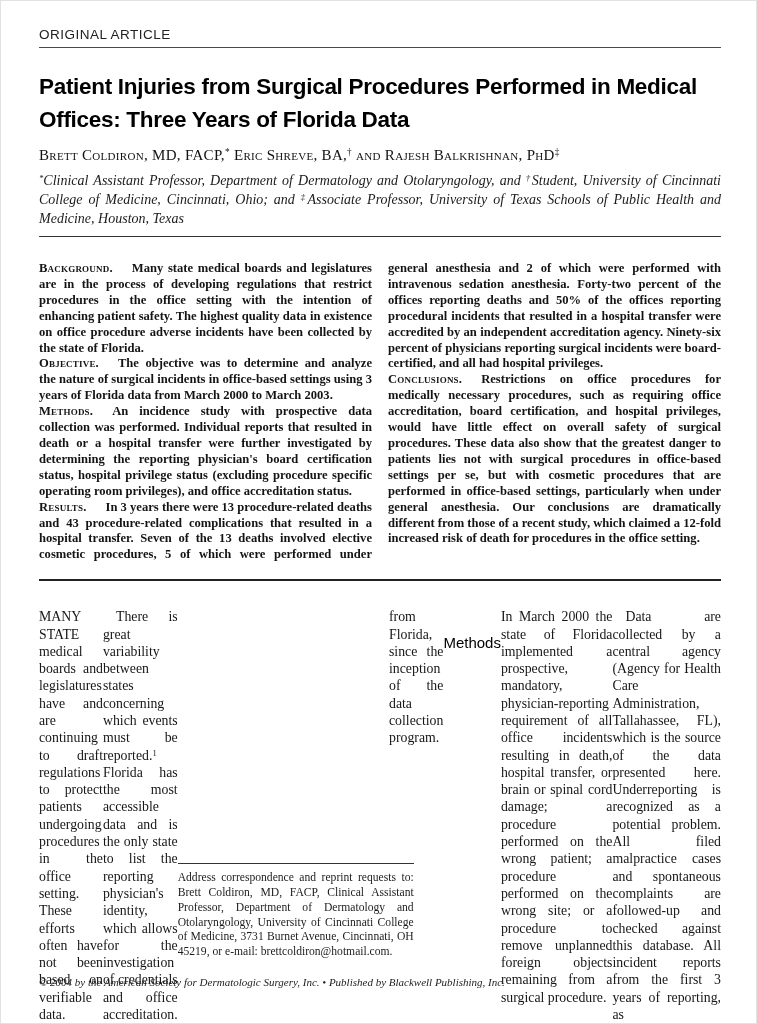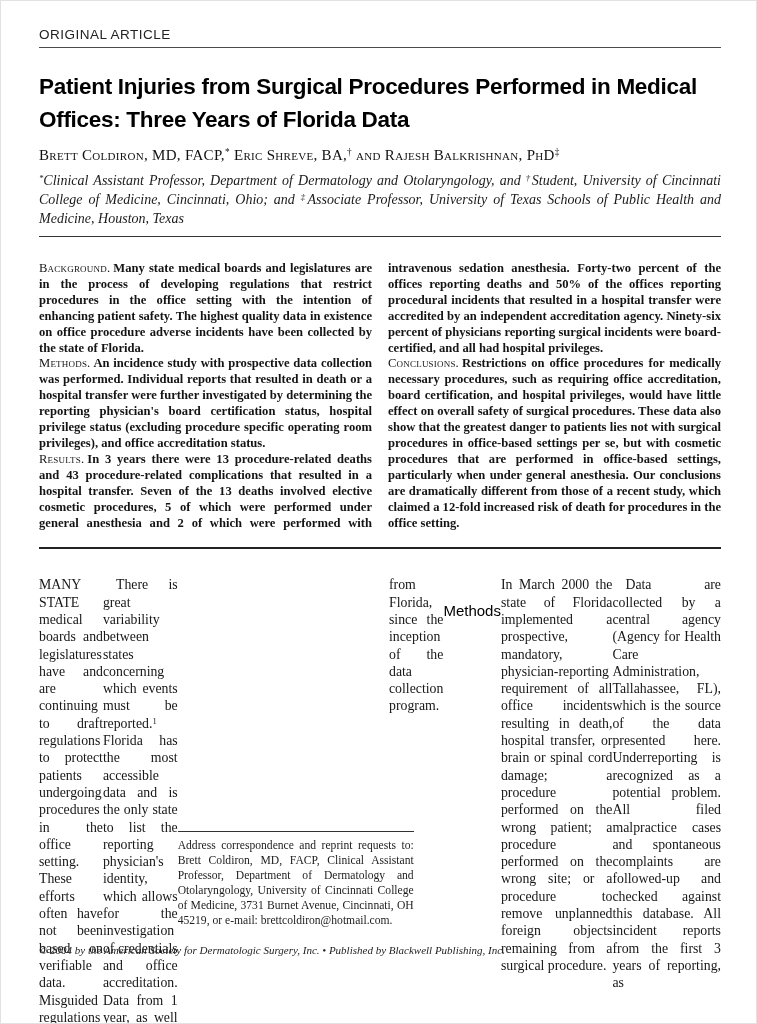--- a/index.html
+++ b/index.html
@@ -71,24 +71,24 @@
     margin-top: 24px;
     columns: 2;
     column-gap: 16px;
     font-size: 12.6px;
     line-height: 15.9px;
     font-weight: bold;
     text-align: justify;
     color: #141414;
   }
   .abs-label {
-    font-weight: normal;
+    font-weight: bold;
     font-variant: small-caps;
     letter-spacing: 0.2px;
-    padding-right: 3px;
+    padding-right: 19px;
   }
 
   
   .disclosure {
     margin-top: 14px;
     font-style: italic;
     font-size: 12.6px;
     line-height: 16.5px;
     text-align: justify;
     color: #222;
@@ -157,20 +157,23 @@
     <span class="sup">*</span><span>Clinical Assistant Professor, Department of Dermatology and Otolaryngology, and </span><span class="sup">†</span><span>Student, University of Cincinnati College of Medicine, Cincinnati, Ohio; and </span><span class="sup">‡</span><span>Associate Professor, University of Texas Schools of Public Health and Medicine, Houston, Texas</span>
   </div>
 
   <hr class="rule-mid">
 
   <div class="abstract">
     <div class="abs-section">
       <span class="abs-label">Background.</span><span>Many state medical boards and legislatures are in the process of developing regulations that restrict procedures in the office setting with the intention of enhancing patient safety. The highest quality data in existence on office procedure adverse incidents have been collected by the state of Florida.</span>
     </div>
     <div class="abs-section">
+      <span class="abs-label">Objective.</span><span>The objective was to determine and analyze the nature of surgical incidents in office-based settings using 3 years of Florida data from March 2000 to March 2003.</span>
+    </div>
+    <div class="abs-section">
       <span class="abs-label">Methods.</span><span>An incidence study with prospective data collection was performed. Individual reports that resulted in death or a hospital transfer were further investigated by determining the reporting physician's board certification status, hospital privilege status (excluding procedure specific operating room privileges), and office accreditation status.</span>
     </div>
     <div class="abs-section">
       <span class="abs-label">Results.</span><span>In 3 years there were 13 procedure-related deaths and 43 procedure-related complications that resulted in a hospital transfer. Seven of the 13 deaths involved elective cosmetic procedures, 5 of which were performed under general anesthesia and 2 of which were performed with intravenous sedation anesthesia. Forty-two percent of the offices reporting deaths and 50% of the offices reporting procedural incidents that resulted in a hospital transfer were accredited by an independent accreditation agency. Ninety-six percent of physicians reporting surgical incidents were board-certified, and all had hospital privileges.</span>
     </div>
     <div class="abs-section">
       <span class="abs-label">Conclusions.</span><span>Restrictions on office procedures for medically necessary procedures, such as requiring office accreditation, board certification, and hospital privileges, would have little effect on overall safety of surgical procedures. These data also show that the greatest danger to patients lies not with surgical procedures in office-based settings per se, but with cosmetic procedures that are performed in office-based settings, particularly when under general anesthesia. Our conclusions are dramatically different from those of a recent study, which claimed a 12-fold increased risk of death for procedures in the office setting.</span>
     </div>
   </div>
 

